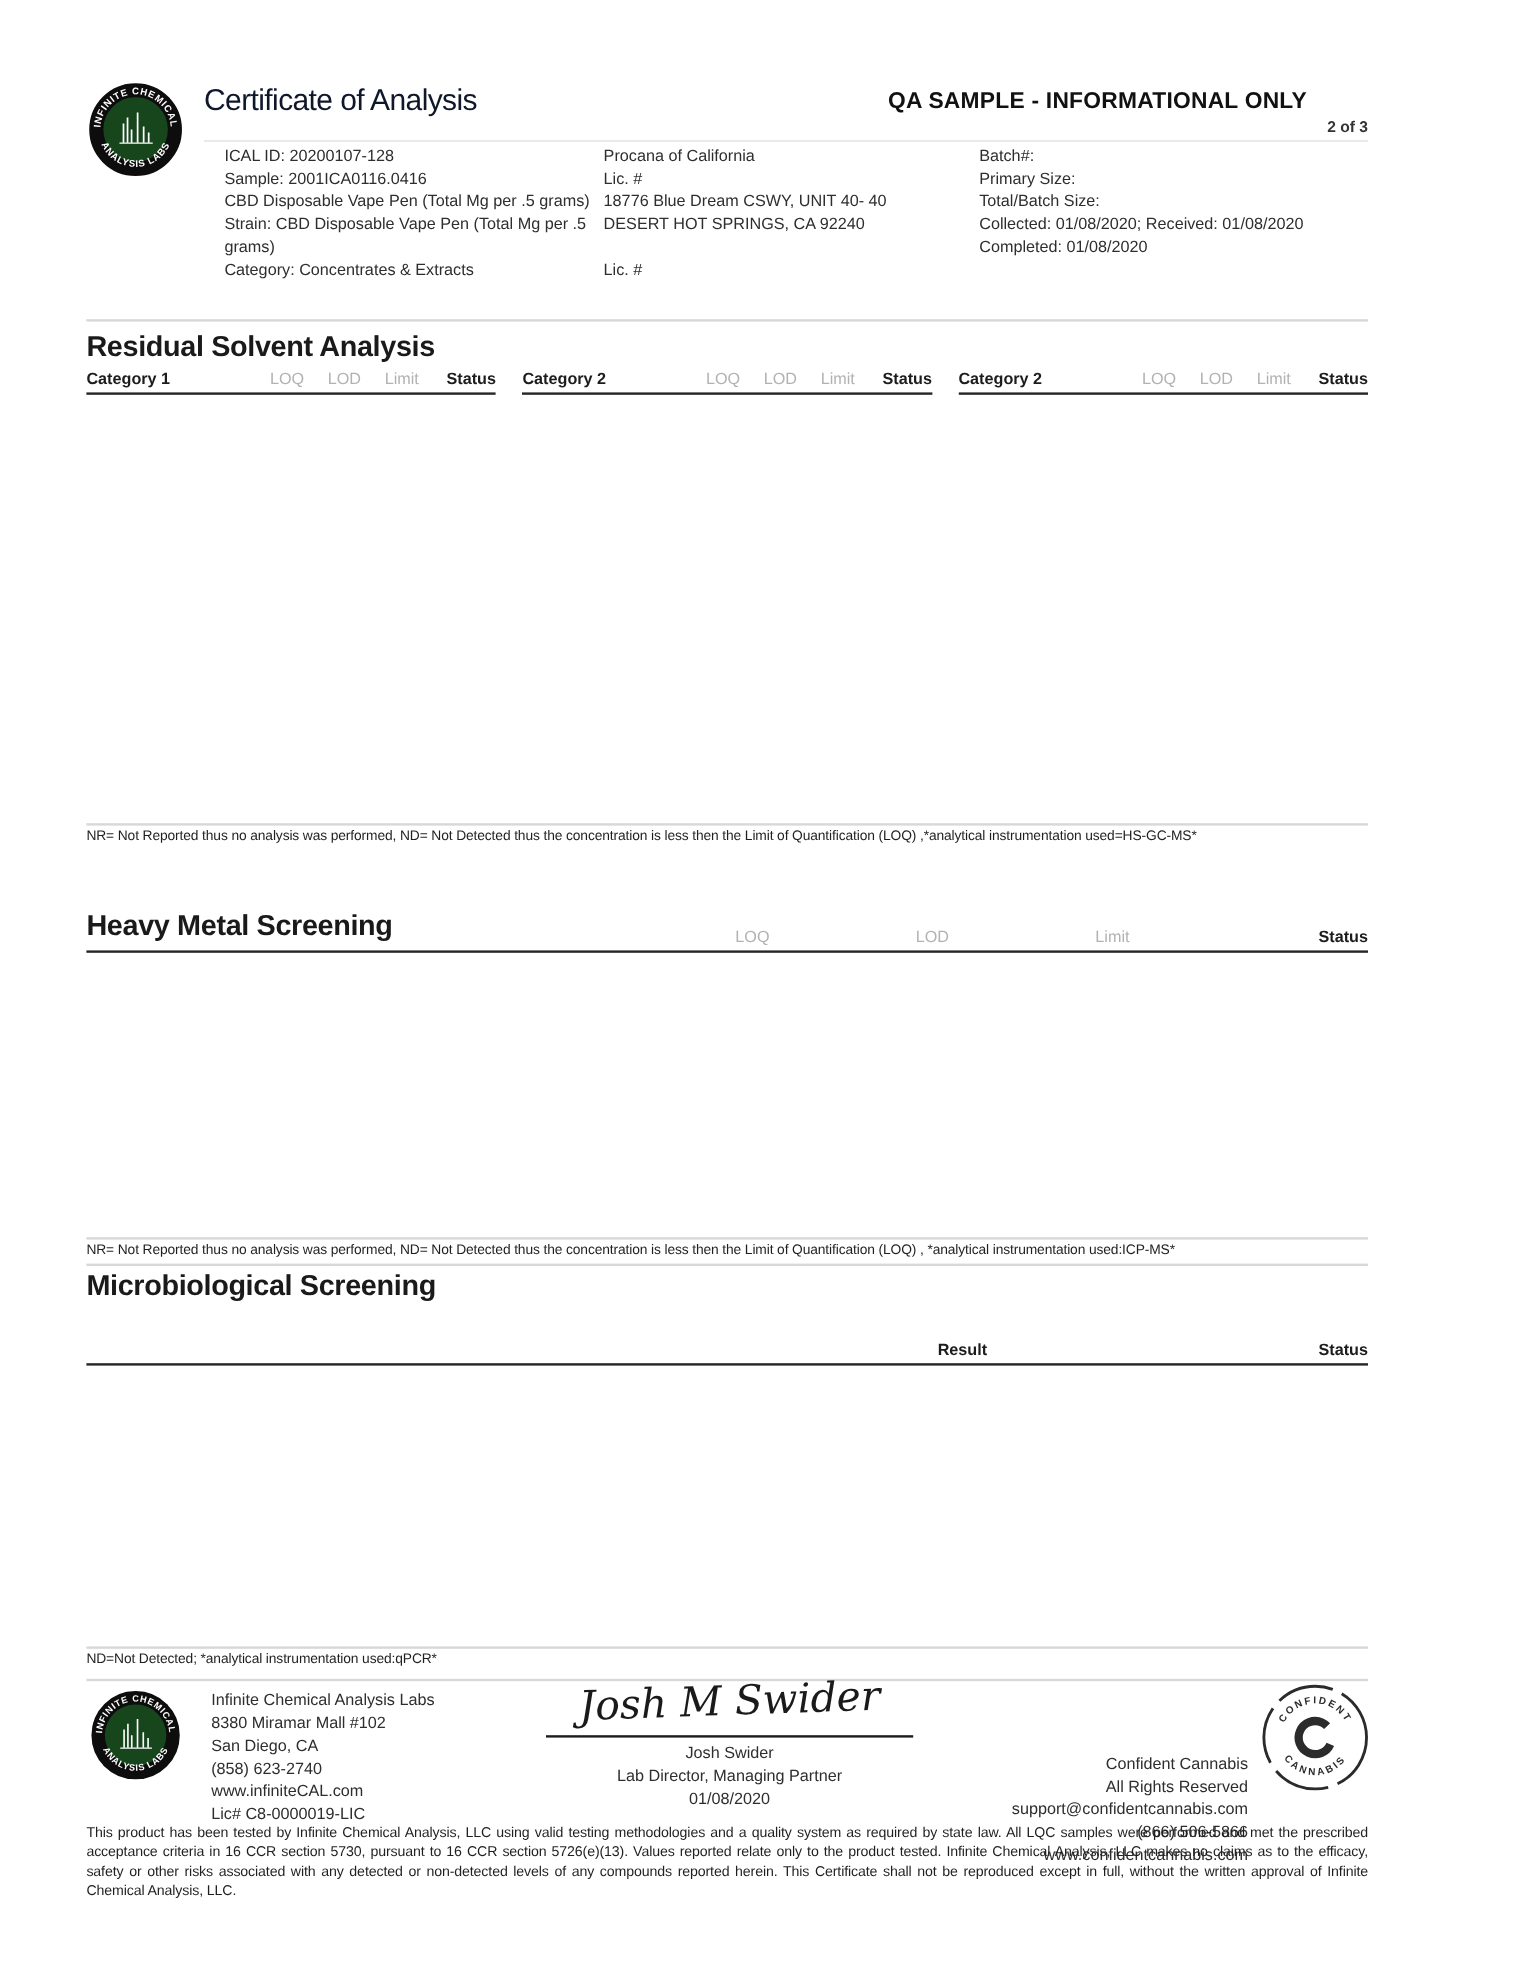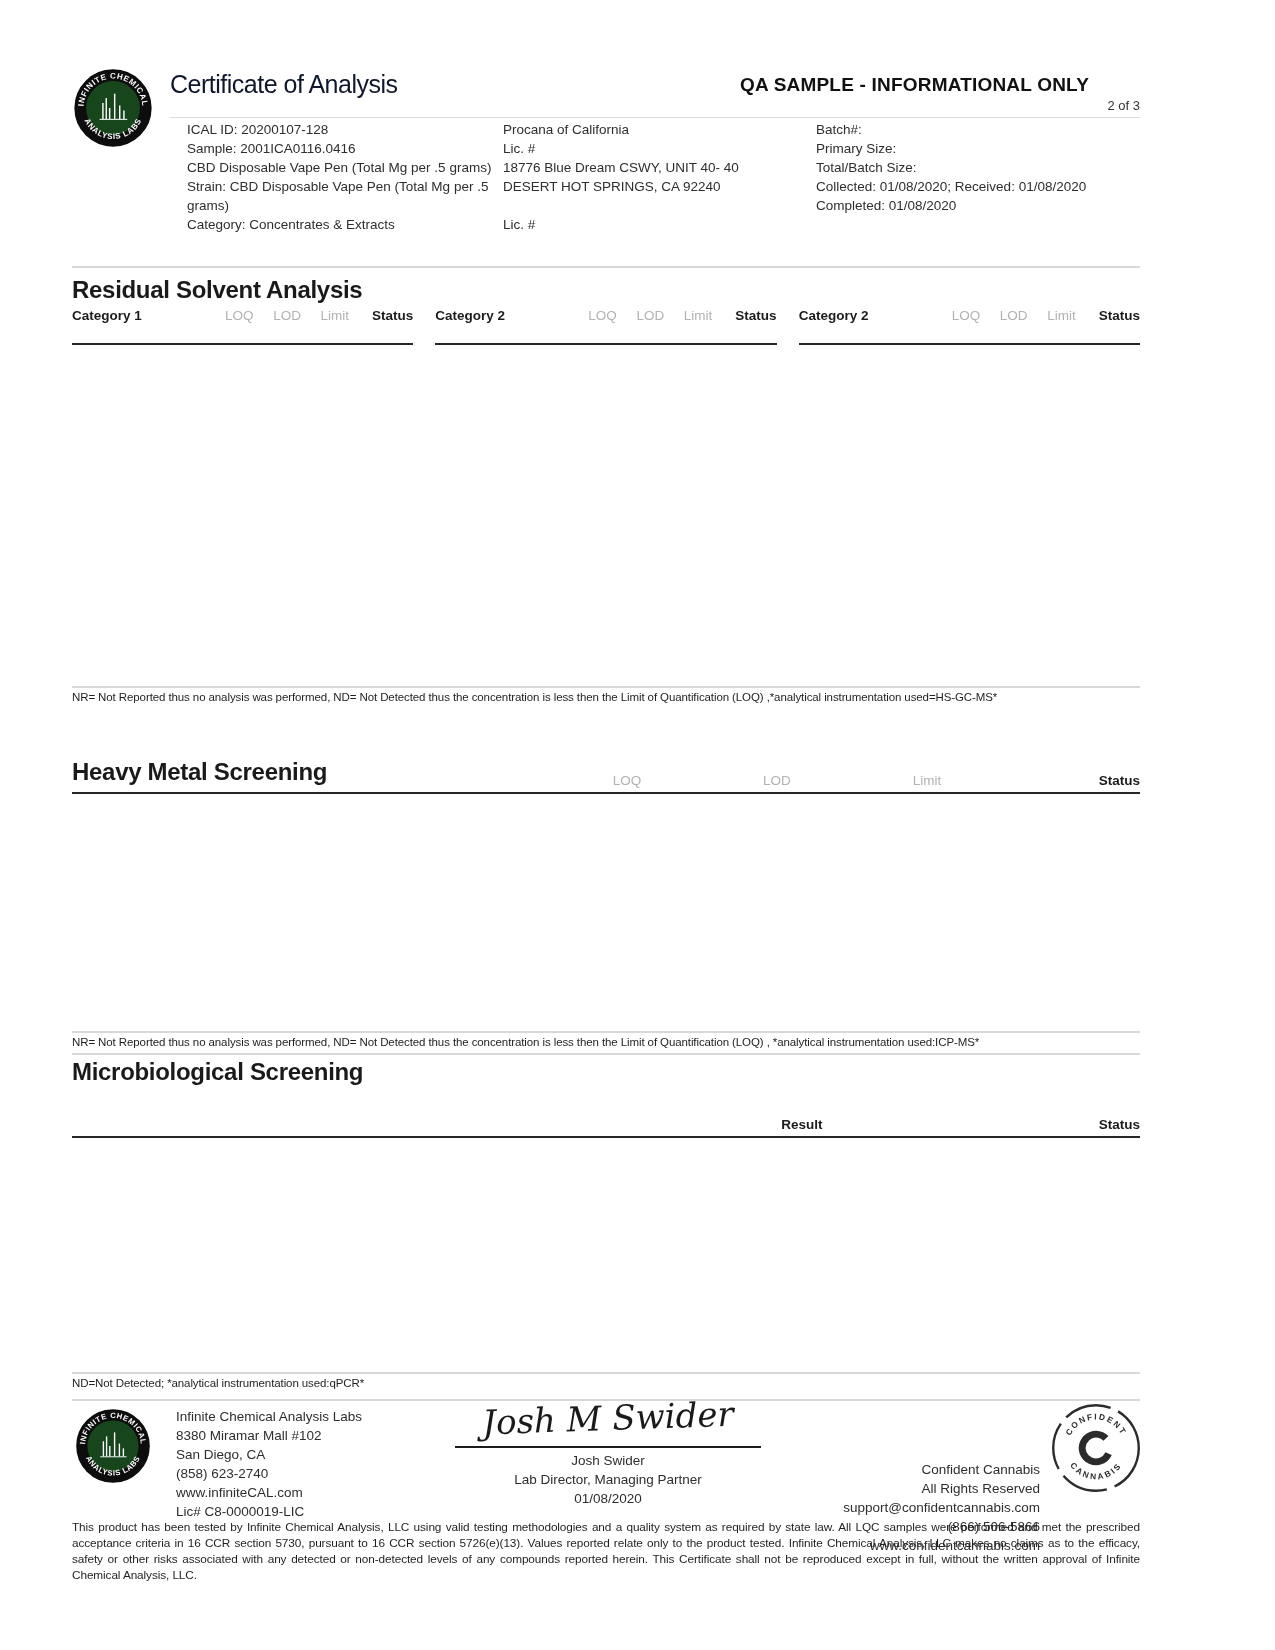--- a/index.html
+++ b/index.html
@@ -8,28 +8,28 @@
     background:#ffffff; overflow:hidden;
     font-family:"Liberation Sans", sans-serif; color:#2b2b2b;
   }
   .abs { position:absolute; }
   .line { font-size:13.5px; line-height:19px; color:#2e2e2e; }
   .line:empty::before { content:"\00a0"; }
 
   
   .coa-title { font-size:25px; color:#0f172a; letter-spacing:-0.5px; }
   .qa-banner { font-size:19px; font-weight:bold; color:#111; text-align:left; letter-spacing:0.2px; }
-  .page-ind { font-size:13px; color:#333; text-align:right; }
+  .page-ind { font-size:13px; color:#333; text-align:right;font-weight:bold; }
   .rule-light { height:2px; background:#d8d8d8; }
   .rule-hair  { height:1px; background:#dcdcdc; }
 
   
   .section-title { font-size:24px; font-weight:bold; color:#1a1a1a; letter-spacing:-0.3px; }
   .thead-row { display:flex; gap:22px; }
-  .tgroup { flex:1; display:flex; align-items:flex-end; border-bottom:2px solid #262626; padding-bottom:20px; }
+  .tgroup { flex:1; display:flex; align-items:flex-end; border-bottom:2px solid #262626; padding-bottom:4px; }
   .th-cat   { width:42%; font-size:13.5px; font-weight:bold; color:#1c1c1c; }
   .th-gray  { width:14%; font-size:13.5px; color:#b2b2b2; text-align:center; }
   .th-stat  { width:16%; font-size:13.5px; font-weight:bold; color:#1c1c1c; text-align:right; }
   .wide-row { border-bottom:2px solid #262626; height:24px; }
   .wide-row span { position:absolute; bottom:4px; font-size:13.5px; }
   .footnote { font-size:11.5px; color:#1f1f1f; letter-spacing:-0.1px; }
 
   
   .sig-script { font-family:"DejaVu Serif", serif; font-style:italic; font-size:34px; color:#1a1a1a; transform:rotate(-2deg); white-space:nowrap; }
   .sig-line { height:2px; background:#1c1c1c; }

